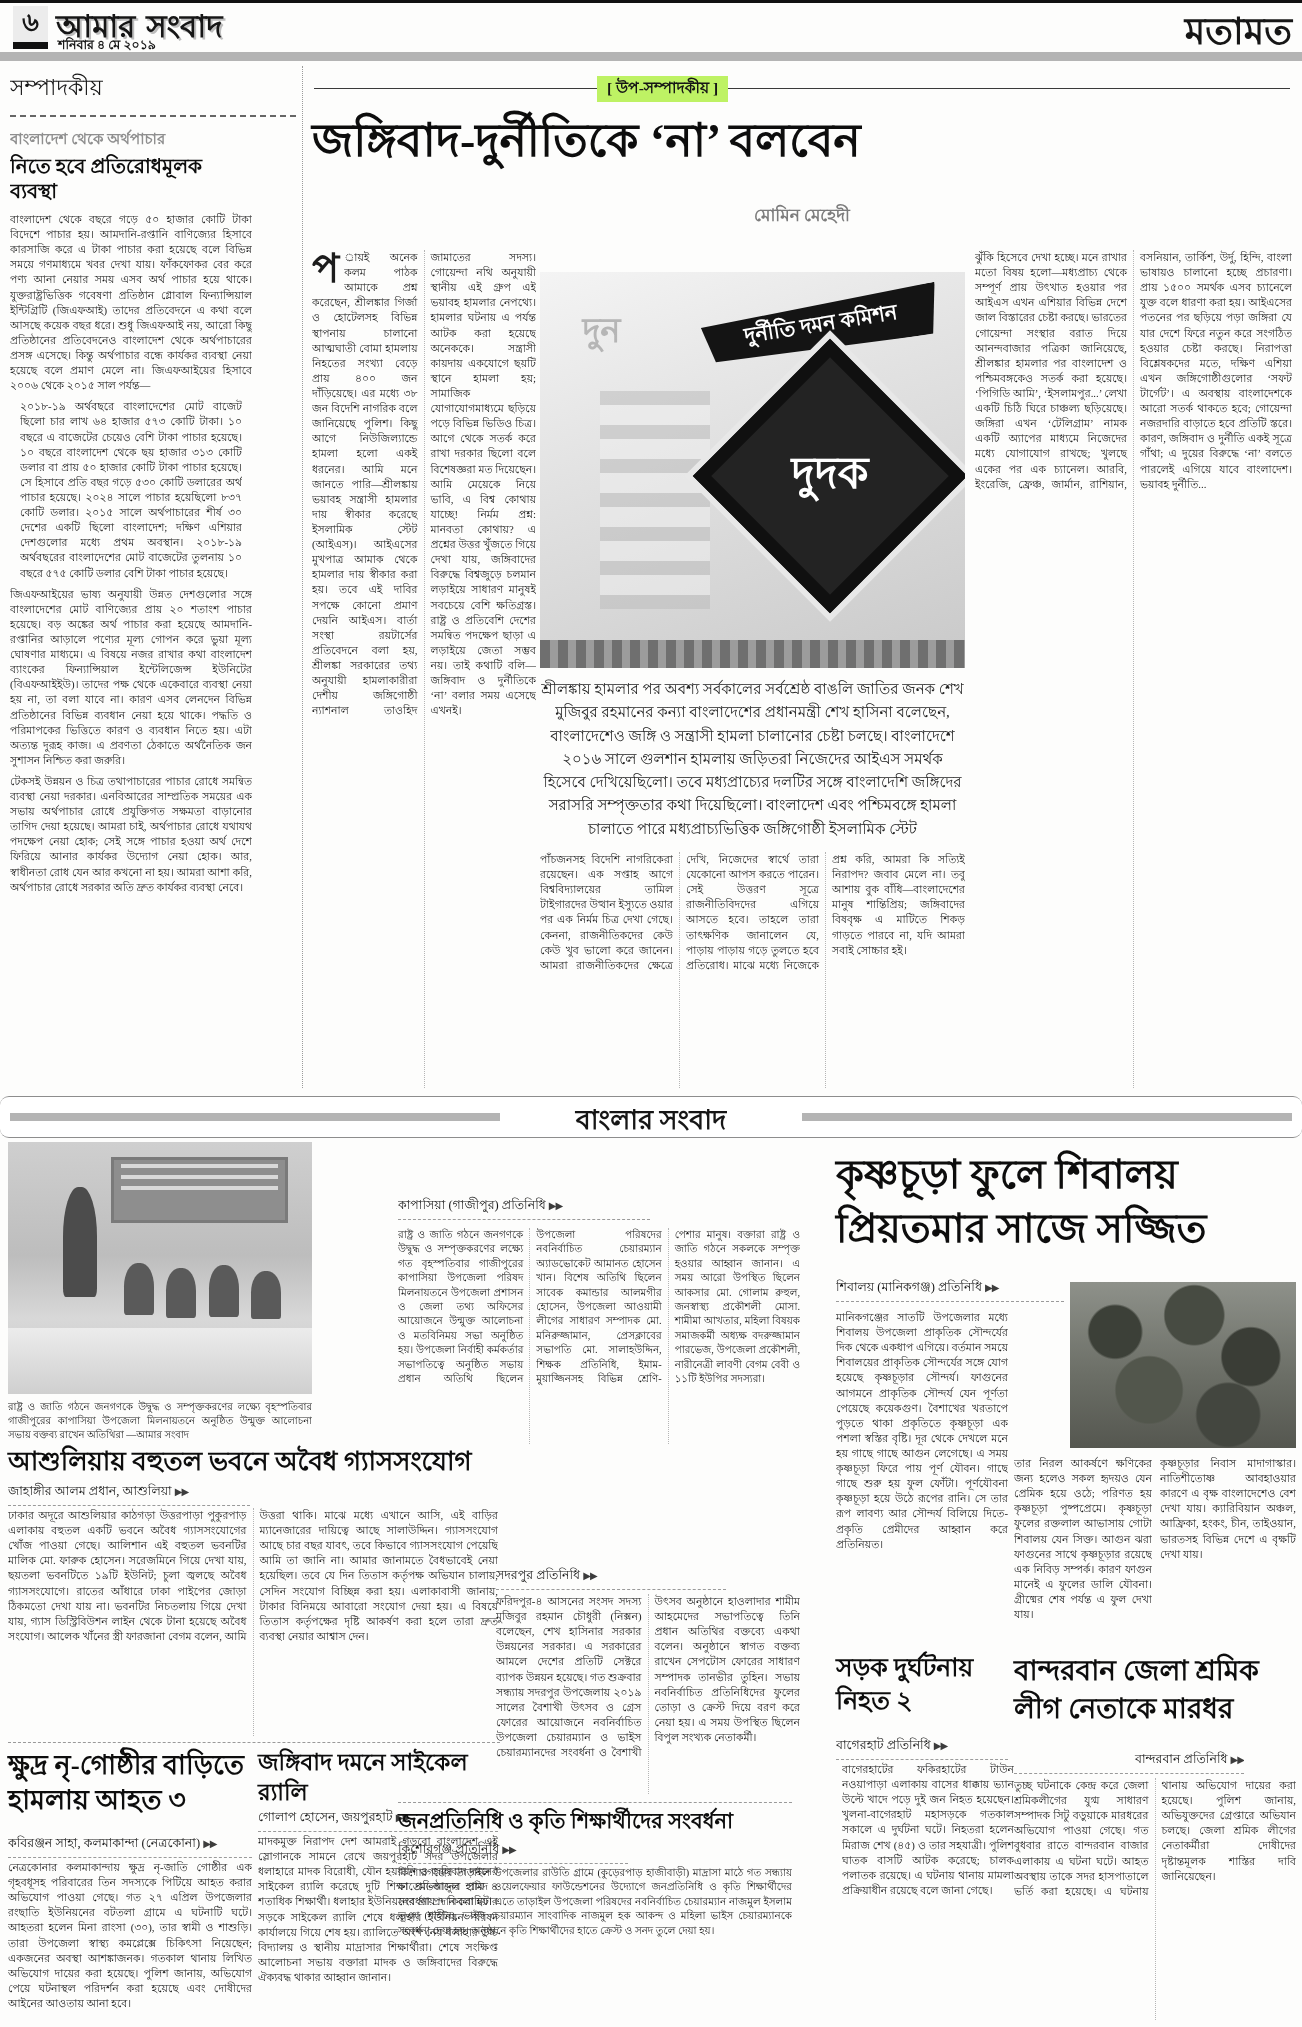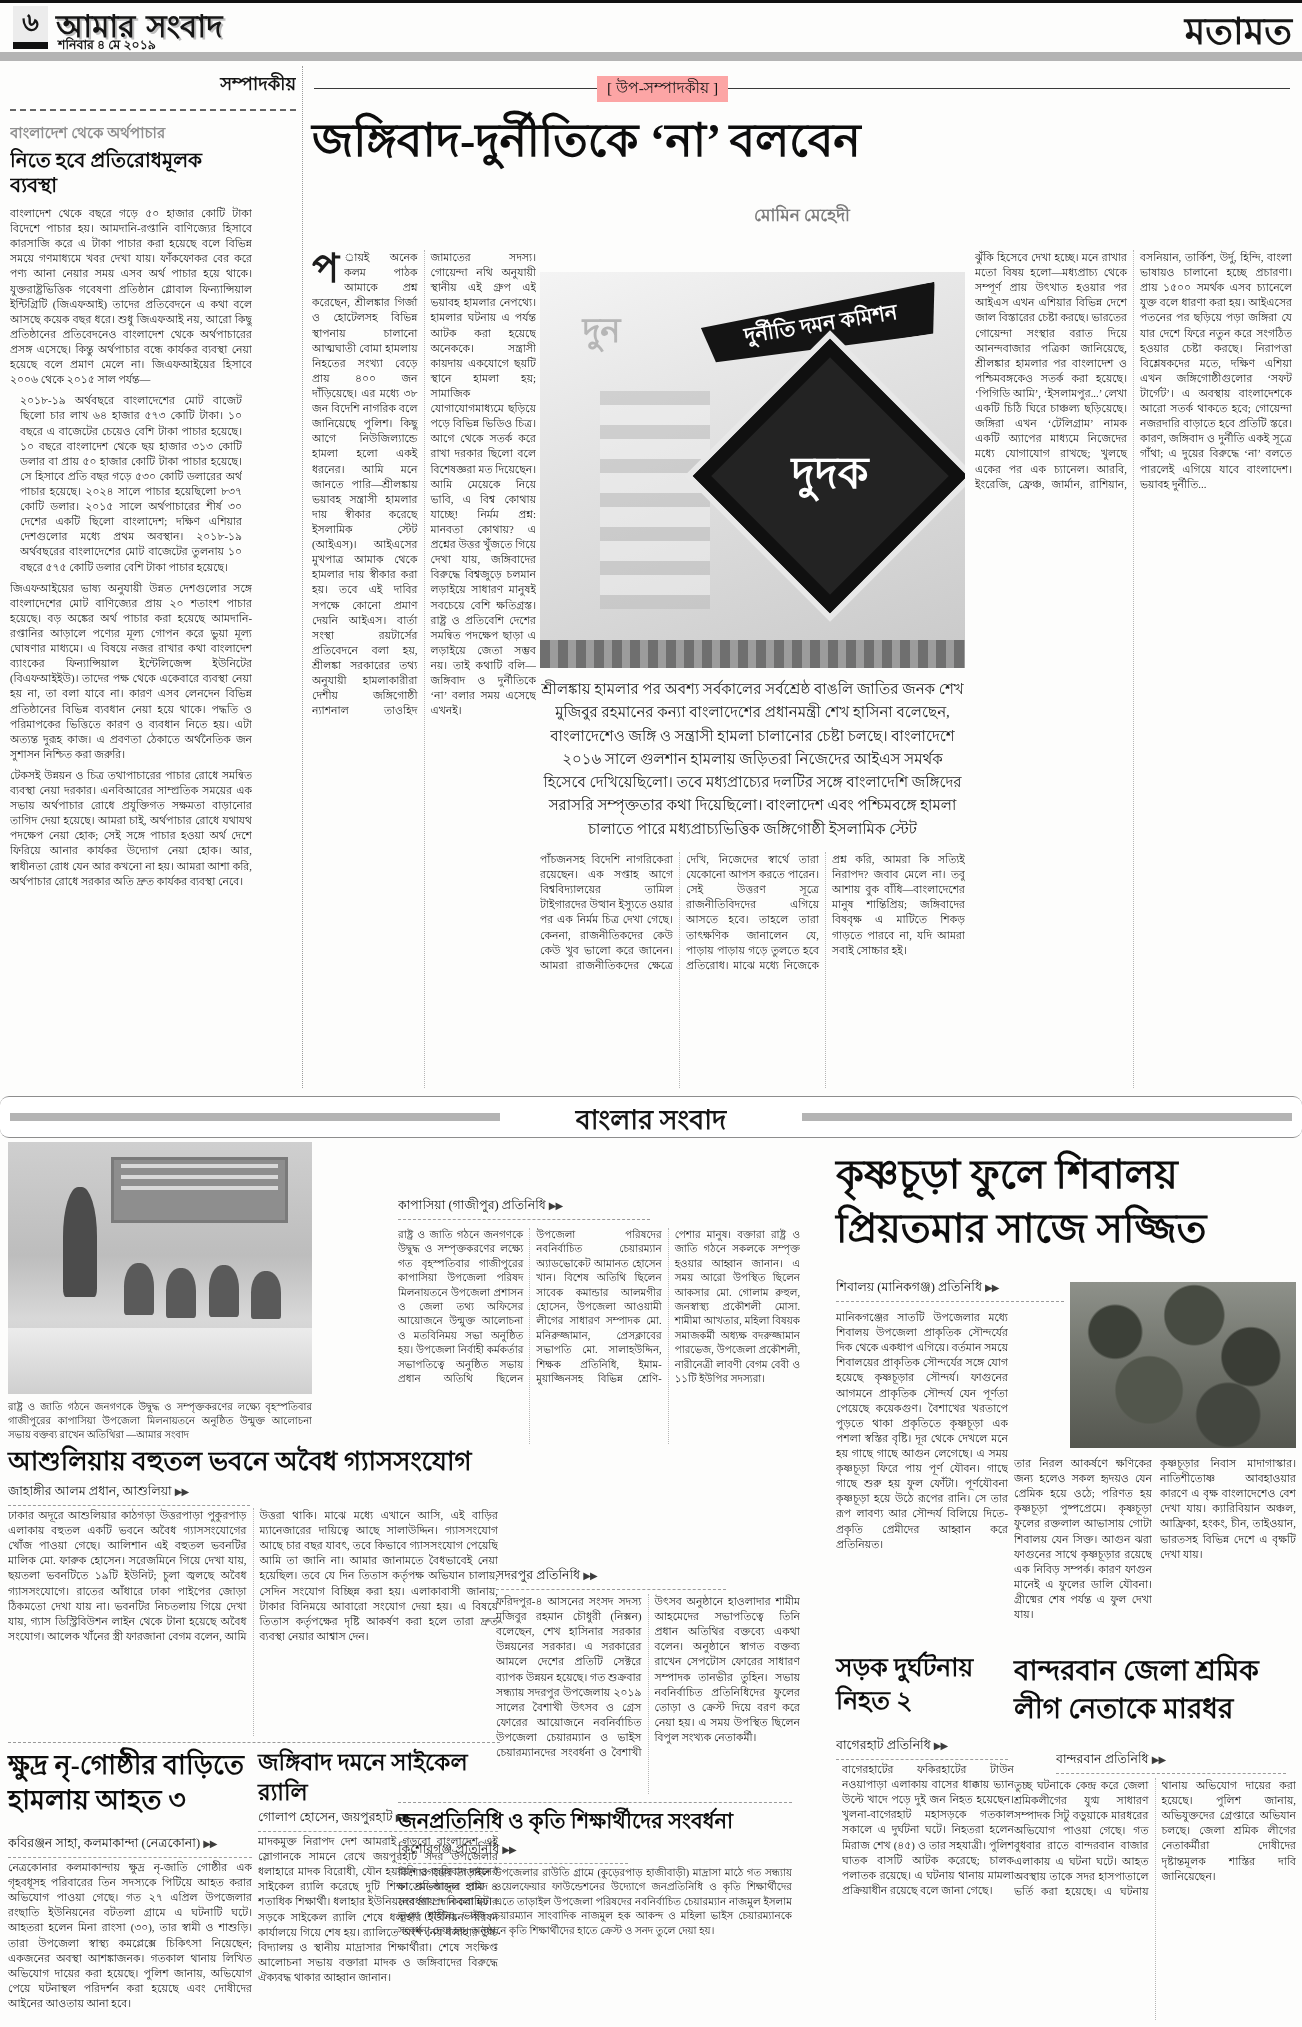--- a/index.html
+++ b/index.html
@@ -56,35 +56,35 @@
 
   <div class="abs" style="left:0;top:0;width:1302px;height:3px;background:#111;"></div>
   <div class="abs" style="left:13px;top:6px;width:35px;height:36px;background:#ececec;display:flex;align-items:center;justify-content:center;font-size:26px;font-weight:bold;font-family:'DejaVu Sans',sans-serif;">৬</div>
   <div class="abs" style="left:13px;top:42px;width:35px;height:7px;background:#111;"></div>
   <div class="abs" style="left:56px;top:2px;font-size:31px;font-weight:bold;font-family:'DejaVu Sans',sans-serif;text-shadow:2px 2px 0 #bdbdbd;">আমার সংবাদ</div>
   <div class="abs" style="left:58px;top:36px;font-size:12.5px;font-weight:bold;">শনিবার ৪ মে ২০১৯</div>
   <div class="abs" style="left:1040px;top:2px;width:252px;text-align:right;font-size:37px;font-weight:bold;font-family:'DejaVu Sans',sans-serif;">মতামত</div>
   <div class="abs graybar" style="left:0;top:52px;width:1302px;height:9px;"></div>
 
   <div class="abs" style="left:10px;top:66px;width:286px;height:1022px;overflow:hidden;">
-    <div style="text-align:right;font-size:18px;font-weight:bold;padding-top:4px;">সম্পাদকীয়</div>
+    <div style="text-align:left;font-size:22px;font-weight:normal;padding-top:4px;">সম্পাদকীয়</div>
     <div style="border-bottom:2px dashed #666;margin:8px 0 10px 0;"></div>
     <div class="kicker" style="font-size:15px;margin-bottom:2px;">বাংলাদেশ থেকে অর্থপাচার</div>
     <div class="hd" style="font-size:20px;width:240px;margin-bottom:8px;">নিতে হবে প্রতিরোধমূলক ব্যবস্থা</div>
     <div class="bd jt" style="width:242px;">বাংলাদেশ থেকে বছরে গড়ে ৫০ হাজার কোটি টাকা বিদেশে পাচার হয়। আমদানি-রপ্তানি বাণিজ্যের হিসাবে কারসাজি করে এ টাকা পাচার করা হয়েছে বলে বিভিন্ন সময়ে গণমাধ্যমে খবর দেখা যায়। ফাঁকফোকর বের করে পণ্য আনা নেয়ার সময় এসব অর্থ পাচার হয়ে থাকে। যুক্তরাষ্ট্রভিত্তিক গবেষণা প্রতিষ্ঠান গ্লোবাল ফিন্যান্সিয়াল ইন্টিগ্রিটি (জিএফআই) তাদের প্রতিবেদনে এ কথা বলে আসছে কয়েক বছর ধরে। শুধু জিএফআই নয়, আরো কিছু প্রতিষ্ঠানের প্রতিবেদনেও বাংলাদেশ থেকে অর্থপাচারের প্রসঙ্গ এসেছে। কিন্তু অর্থপাচার বন্ধে কার্যকর ব্যবস্থা নেয়া হয়েছে বলে প্রমাণ মেলে না। জিএফআইয়ের হিসাবে ২০০৬ থেকে ২০১৫ সাল পর্যন্ত—</div>
     <div class="bd jt" style="width:222px;margin:6px 0 6px 10px;">২০১৮-১৯ অর্থবছরে বাংলাদেশের মোট বাজেট ছিলো চার লাখ ৬৪ হাজার ৫৭৩ কোটি টাকা। ১০ বছরে এ বাজেটের চেয়েও বেশি টাকা পাচার হয়েছে। ১০ বছরে বাংলাদেশ থেকে ছয় হাজার ৩১৩ কোটি ডলার বা প্রায় ৫০ হাজার কোটি টাকা পাচার হয়েছে। সে হিসাবে প্রতি বছর গড়ে ৫৩০ কোটি ডলারের অর্থ পাচার হয়েছে। ২০২৪ সালে পাচার হয়েছিলো ৮৩৭ কোটি ডলার। ২০১৫ সালে অর্থপাচারের শীর্ষ ৩০ দেশের একটি ছিলো বাংলাদেশ; দক্ষিণ এশিয়ার দেশগুলোর মধ্যে প্রথম অবস্থান। ২০১৮-১৯ অর্থবছরের বাংলাদেশের মোট বাজেটের তুলনায় ১০ বছরে ৫৭৫ কোটি ডলার বেশি টাকা পাচার হয়েছে।</div>
     <div class="bd jt" style="width:242px;margin-bottom:6px;">জিএফআইয়ের ভাষ্য অনুযায়ী উন্নত দেশগুলোর সঙ্গে বাংলাদেশের মোট বাণিজ্যের প্রায় ২০ শতাংশ পাচার হয়েছে। বড় অঙ্কের অর্থ পাচার করা হয়েছে আমদানি-রপ্তানির আড়ালে পণ্যের মূল্য গোপন করে ভুয়া মূল্য ঘোষণার মাধ্যমে। এ বিষয়ে নজর রাখার কথা বাংলাদেশ ব্যাংকের ফিন্যান্সিয়াল ইন্টেলিজেন্স ইউনিটের (বিএফআইইউ)। তাদের পক্ষ থেকে একেবারে ব্যবস্থা নেয়া হয় না, তা বলা যাবে না। কারণ এসব লেনদেন বিভিন্ন প্রতিষ্ঠানের বিভিন্ন ব্যবধান নেয়া হয়ে থাকে। পদ্ধতি ও পরিমাপকের ভিত্তিতে কারণ ও ব্যবধান নিতে হয়। এটা অত্যন্ত দুরূহ কাজ। এ প্রবণতা ঠেকাতে অর্থনৈতিক জন সুশাসন নিশ্চিত করা জরুরি।</div>
     <div class="bd jt" style="width:242px;">টেকসই উন্নয়ন ও চিত্র তথাপাচারের পাচার রোধে সমন্বিত ব্যবস্থা নেয়া দরকার। এনবিআরের সাম্প্রতিক সময়ের এক সভায় অর্থপাচার রোধে প্রযুক্তিগত সক্ষমতা বাড়ানোর তাগিদ দেয়া হয়েছে। আমরা চাই, অর্থপাচার রোধে যথাযথ পদক্ষেপ নেয়া হোক; সেই সঙ্গে পাচার হওয়া অর্থ দেশে ফিরিয়ে আনার কার্যকর উদ্যোগ নেয়া হোক। আর, স্বাধীনতা রোধ যেন আর কখনো না হয়। আমরা আশা করি, অর্থপাচার রোধে সরকার অতি দ্রুত কার্যকর ব্যবস্থা নেবে।</div>
   </div>
 
   <div class="abs dotv" style="left:302px;top:66px;height:1022px;"></div>
 
   <div class="abs" style="left:312px;top:66px;width:980px;height:1022px;">
     <div class="abs" style="left:2px;top:22px;width:976px;height:1px;background:#3a3a3a;"></div>
-    <div class="abs" style="left:285px;top:10px;background:#fca5a5;padding:0 10px;font-size:15.5px;font-weight:normal;">[ উপ-সম্পাদকীয় ]</div>
+    <div class="abs" style="left:285px;top:10px;background:#bef264;padding:0 10px;font-size:15.5px;font-weight:bold;">[ উপ-সম্পাদকীয় ]</div>
     <div class="abs hd" style="left:0;top:46px;width:980px;text-align:left;font-size:46px;">জঙ্গিবাদ-দুর্নীতিকে ‘না’ বলবেন</div>
     <div class="abs" style="left:0;top:136px;width:980px;text-align:center;font-size:17px;font-weight:bold;color:#7c7c7c;">মোমিন মেহেদী</div>
 
     <div class="abs bd jt cols2" style="left:0;top:184px;width:224px;height:838px;">
       <span class="dropcap">প</span><span>্রায়ই অনেক কলম পাঠক আমাকে প্রশ্ন করেছেন, শ্রীলঙ্কার গির্জা ও হোটেলসহ বিভিন্ন স্থাপনায় চালানো আত্মঘাতী বোমা হামলায় নিহতের সংখ্যা বেড়ে প্রায় ৪০০ জন দাঁড়িয়েছে। এর মধ্যে ৩৮ জন বিদেশি নাগরিক বলে জানিয়েছে পুলিশ। কিছু আগে নিউজিল্যান্ডে হামলা হলো একই ধরনের। আমি মনে জানতে পারি—শ্রীলঙ্কায় ভয়াবহ সন্ত্রাসী হামলার দায় স্বীকার করেছে ইসলামিক স্টেট (আইএস)। আইএসের মুখপাত্র আমাক থেকে হামলার দায় স্বীকার করা হয়। তবে এই দাবির সপক্ষে কোনো প্রমাণ দেয়নি আইএস। বার্তা সংস্থা রয়টার্সের প্রতিবেদনে বলা হয়, শ্রীলঙ্কা সরকারের তথ্য অনুযায়ী হামলাকারীরা দেশীয় জঙ্গিগোষ্ঠী ন্যাশনাল তাওহিদ জামাতের সদস্য। গোয়েন্দা নথি অনুযায়ী স্থানীয় এই গ্রুপ এই ভয়াবহ হামলার নেপথ্যে। হামলার ঘটনায় এ পর্যন্ত আটক করা হয়েছে অনেককে। সন্ত্রাসী কায়দায় একযোগে ছয়টি স্থানে হামলা হয়; সামাজিক যোগাযোগমাধ্যমে ছড়িয়ে পড়ে বিভিন্ন ভিডিও চিত্র। আগে থেকে সতর্ক করে রাখা দরকার ছিলো বলে বিশেষজ্ঞরা মত দিয়েছেন। আমি মেয়েকে নিয়ে ভাবি, এ বিশ্ব কোথায় যাচ্ছে! নির্মম প্রশ্ন: মানবতা কোথায়? এ প্রশ্নের উত্তর খুঁজতে গিয়ে দেখা যায়, জঙ্গিবাদের বিরুদ্ধে বিশ্বজুড়ে চলমান লড়াইয়ে সাধারণ মানুষই সবচেয়ে বেশি ক্ষতিগ্রস্ত। রাষ্ট্র ও প্রতিবেশি দেশের সমন্বিত পদক্ষেপ ছাড়া এ লড়াইয়ে জেতা সম্ভব নয়। তাই কথাটি বলি—জঙ্গিবাদ ও দুর্নীতিকে ‘না’ বলার সময় এসেছে এখনই।</span>
     </div>
 
     <div class="abs photo ph-dudok" style="left:228px;top:206px;width:425px;height:396px;">
       <div class="wm">দুন</div>
       <div class="win"></div>
@@ -154,16 +154,16 @@
 
   <div class="abs hd" style="left:398px;top:1808px;width:394px;font-size:21px;white-space:nowrap;">জনপ্রতিনিধি ও কৃতি শিক্ষার্থীদের সংবর্ধনা</div>
   <div class="abs bl" style="left:398px;top:1840px;width:230px;"><span>কিশোরগঞ্জ প্রতিনিধি</span> <span class="arr">▶▶</span></div>
   <div class="abs bd jt" style="left:398px;top:1866px;width:394px;height:154px;font-size:10.3px;">কিশোরগঞ্জের তাড়াইল উপজেলার রাউতি গ্রামে (কুড়েরপাড় হাজীবাড়ী) মাদ্রাসা মাঠে গত সন্ধ্যায় ফাতেমা-আব্দুল হামিদ ওয়েলফেয়ার ফাউন্ডেশনের উদ্যোগে জনপ্রতিনিধি ও কৃতি শিক্ষার্থীদের সংবর্ধনা প্রদান করা হয়। এতে তাড়াইল উপজেলা পরিষদের নবনির্বাচিত চেয়ারম্যান নাজমুল ইসলাম ভূঞা (শাহীন), ভাইস চেয়ারম্যান সাংবাদিক নাজমুল হক আকন্দ ও মহিলা ভাইস চেয়ারম্যানকে সংবর্ধনা দেয়া হয়। অনুষ্ঠানে কৃতি শিক্ষার্থীদের হাতে ক্রেস্ট ও সনদ তুলে দেয়া হয়।</div>
 
   <div class="abs hd" style="left:836px;top:1652px;width:174px;font-size:25px;line-height:1.3;">সড়ক দুর্ঘটনায় নিহত ২</div>
   <div class="abs bl" style="left:836px;top:1736px;width:172px;"><span>বাগেরহাট প্রতিনিধি</span> <span class="arr">▶▶</span></div>
   <div class="abs bd jt" style="left:836px;top:1762px;width:172px;height:258px;margin-left:6px;">বাগেরহাটের ফকিরহাটের টাউন নওয়াপাড়া এলাকায় বাসের ধাক্কায় ভ্যান উল্টে খাদে পড়ে দুই জন নিহত হয়েছেন। খুলনা-বাগেরহাট মহাসড়কে গতকাল সকালে এ দুর্ঘটনা ঘটে। নিহতরা হলেন মিরাজ শেখ (৪৫) ও তার সহযাত্রী। পুলিশ ঘাতক বাসটি আটক করেছে; চালক পলাতক রয়েছে। এ ঘটনায় থানায় মামলা প্রক্রিয়াধীন রয়েছে বলে জানা গেছে।</div>
 
   <div class="abs hd" style="left:1014px;top:1652px;width:284px;font-size:28px;line-height:1.35;">বান্দরবান জেলা শ্রমিক লীগ নেতাকে মারধর</div>
-  <div class="abs bl" style="left:1056px;top:1750px;width:230px;"><span>বান্দরবান প্রতিনিধি</span> <span class="arr">▶▶</span></div>
+  <div class="abs bl" style="left:1014px;top:1750px;width:230px;text-align:right;"><span>বান্দরবান প্রতিনিধি</span> <span class="arr">▶▶</span></div>
   <div class="abs bd jt cols2" style="left:1014px;top:1778px;width:282px;height:242px;">তুচ্ছ ঘটনাকে কেন্দ্র করে জেলা শ্রমিকলীগের যুগ্ম সাধারণ সম্পাদক সিটু বড়ুয়াকে মারধরের অভিযোগ পাওয়া গেছে। গত বুধবার রাতে বান্দরবান বাজার এলাকায় এ ঘটনা ঘটে। আহত অবস্থায় তাকে সদর হাসপাতালে ভর্তি করা হয়েছে। এ ঘটনায় থানায় অভিযোগ দায়ের করা হয়েছে। পুলিশ জানায়, অভিযুক্তদের গ্রেপ্তারে অভিযান চলছে। জেলা শ্রমিক লীগের নেতাকর্মীরা দোষীদের দৃষ্টান্তমূলক শাস্তির দাবি জানিয়েছেন।</div>
 
 </div>
 
 </body></html>

